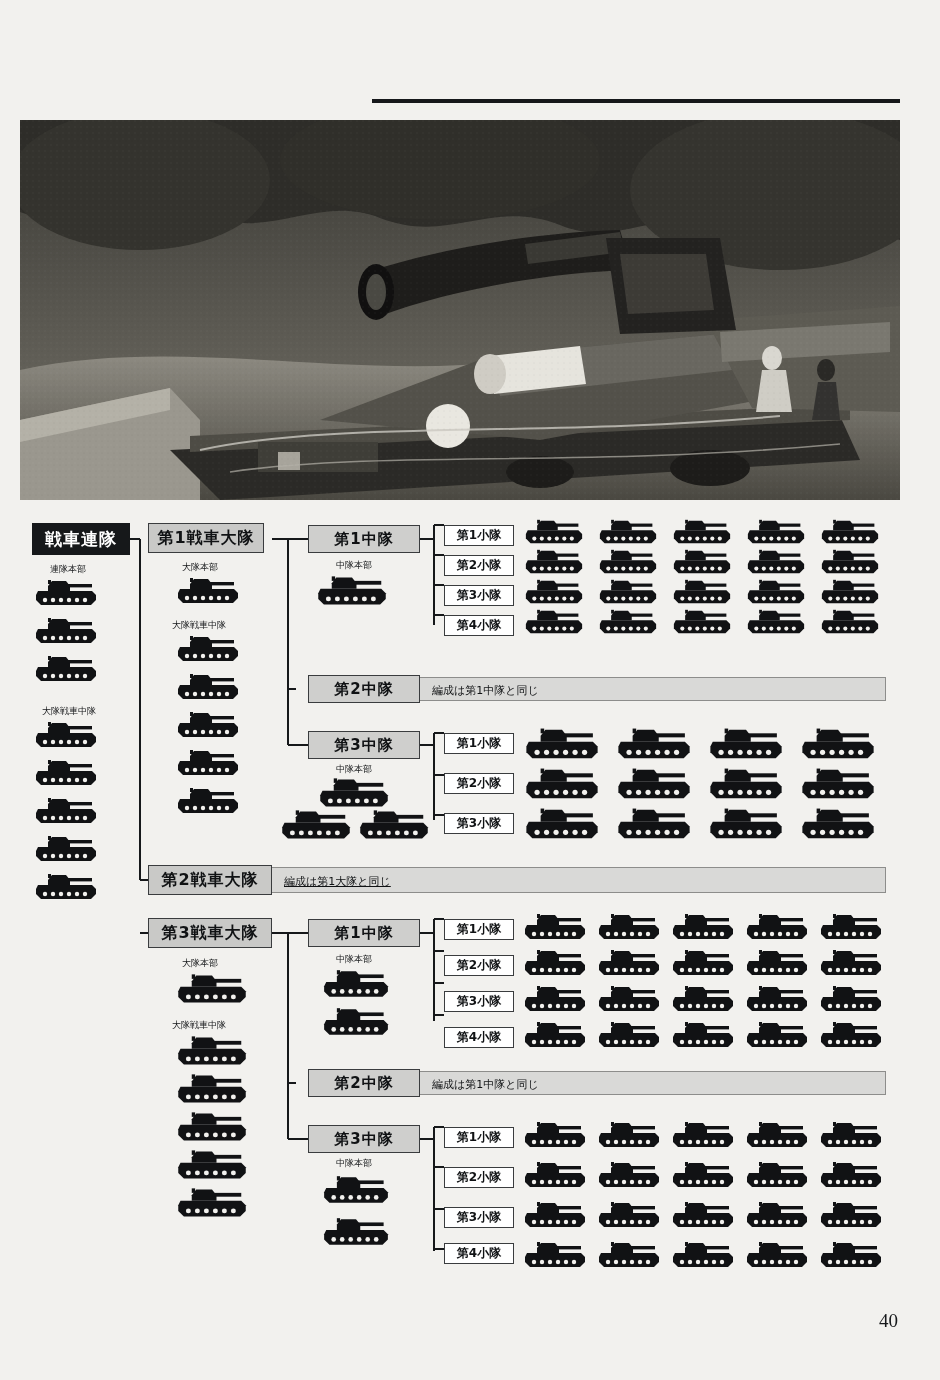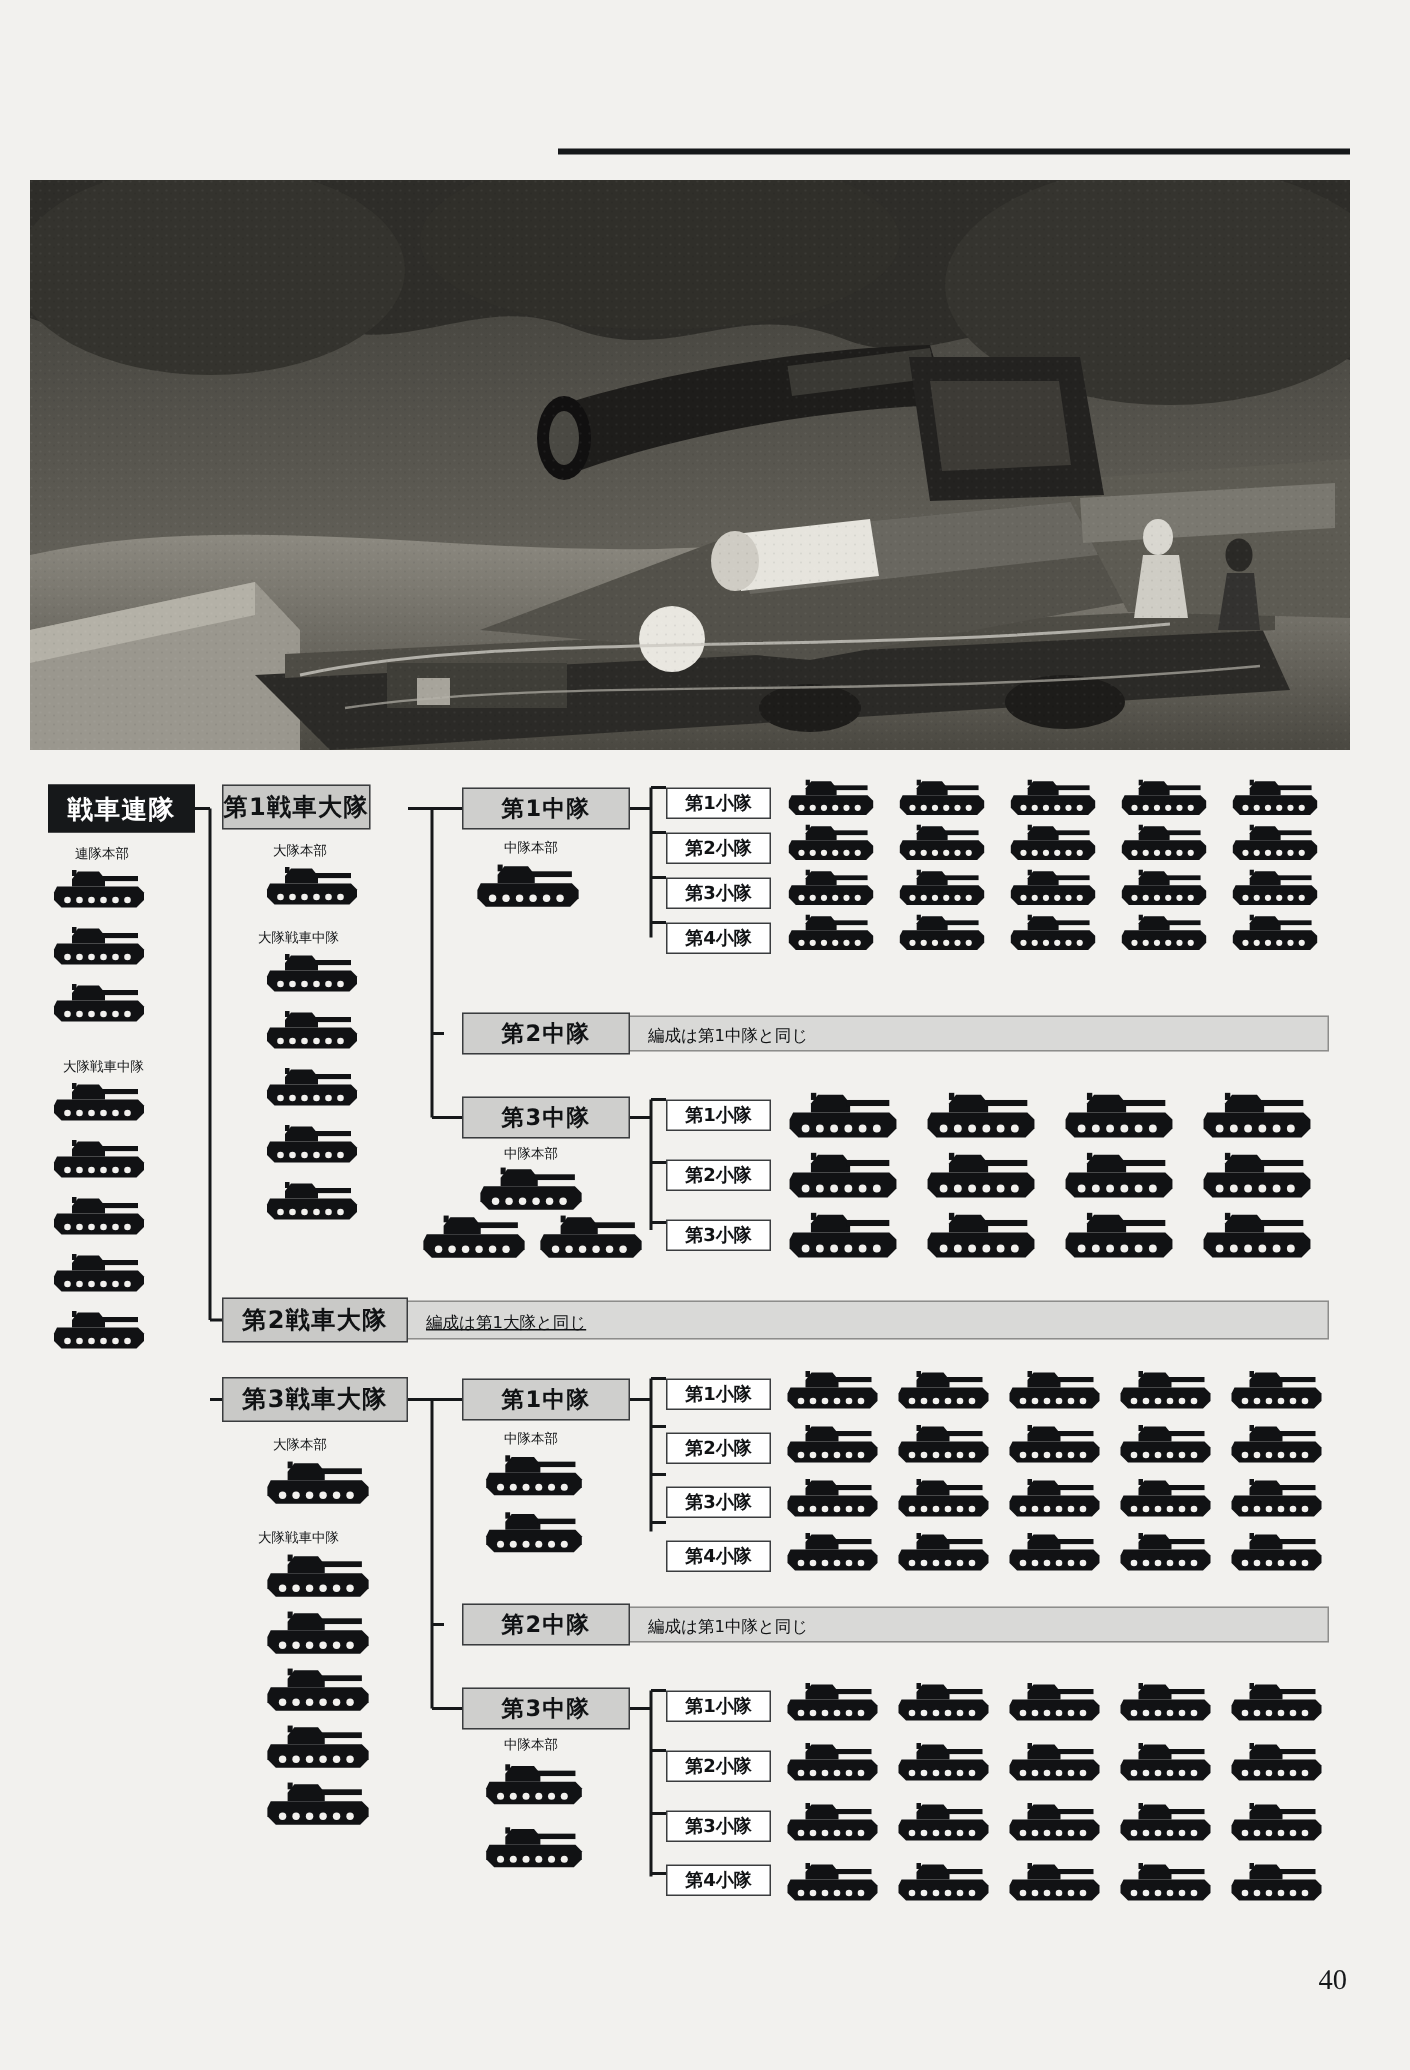--- a/index.html
+++ b/index.html
@@ -268,21 +268,21 @@
       <path d="M434,744 L444,744"></path>
     </g>
   </svg>
 
   <div class="box box-regiment" style="left:32px; top:18px; width:98px; height:32px;">
     <span>戦車連隊</span>
   </div>
   <div class="small-label" style="left:50px; top:58px;">連隊本部</div>
   <div class="small-label" style="left:42px; top:200px;">大隊戦車中隊</div>
 
-  <div class="box box-battalion" style="left:148px; top:18px; width:99px; height:30px;">
+  <div class="box box-battalion" style="left:148px; top:18px; width:116px; height:30px;">
     <span>第1戦車大隊</span>
   </div>
   <div class="small-label" style="left:182px; top:56px;">大隊本部</div>
   <div class="small-label" style="left:172px; top:114px;">大隊戦車中隊</div>
 
   <div class="box box-company" style="left:308px; top:20px; width:112px; height:28px;">
     <span>第1中隊</span>
   </div>
   <div class="small-label" style="left:336px; top:54px;">中隊本部</div>
 

